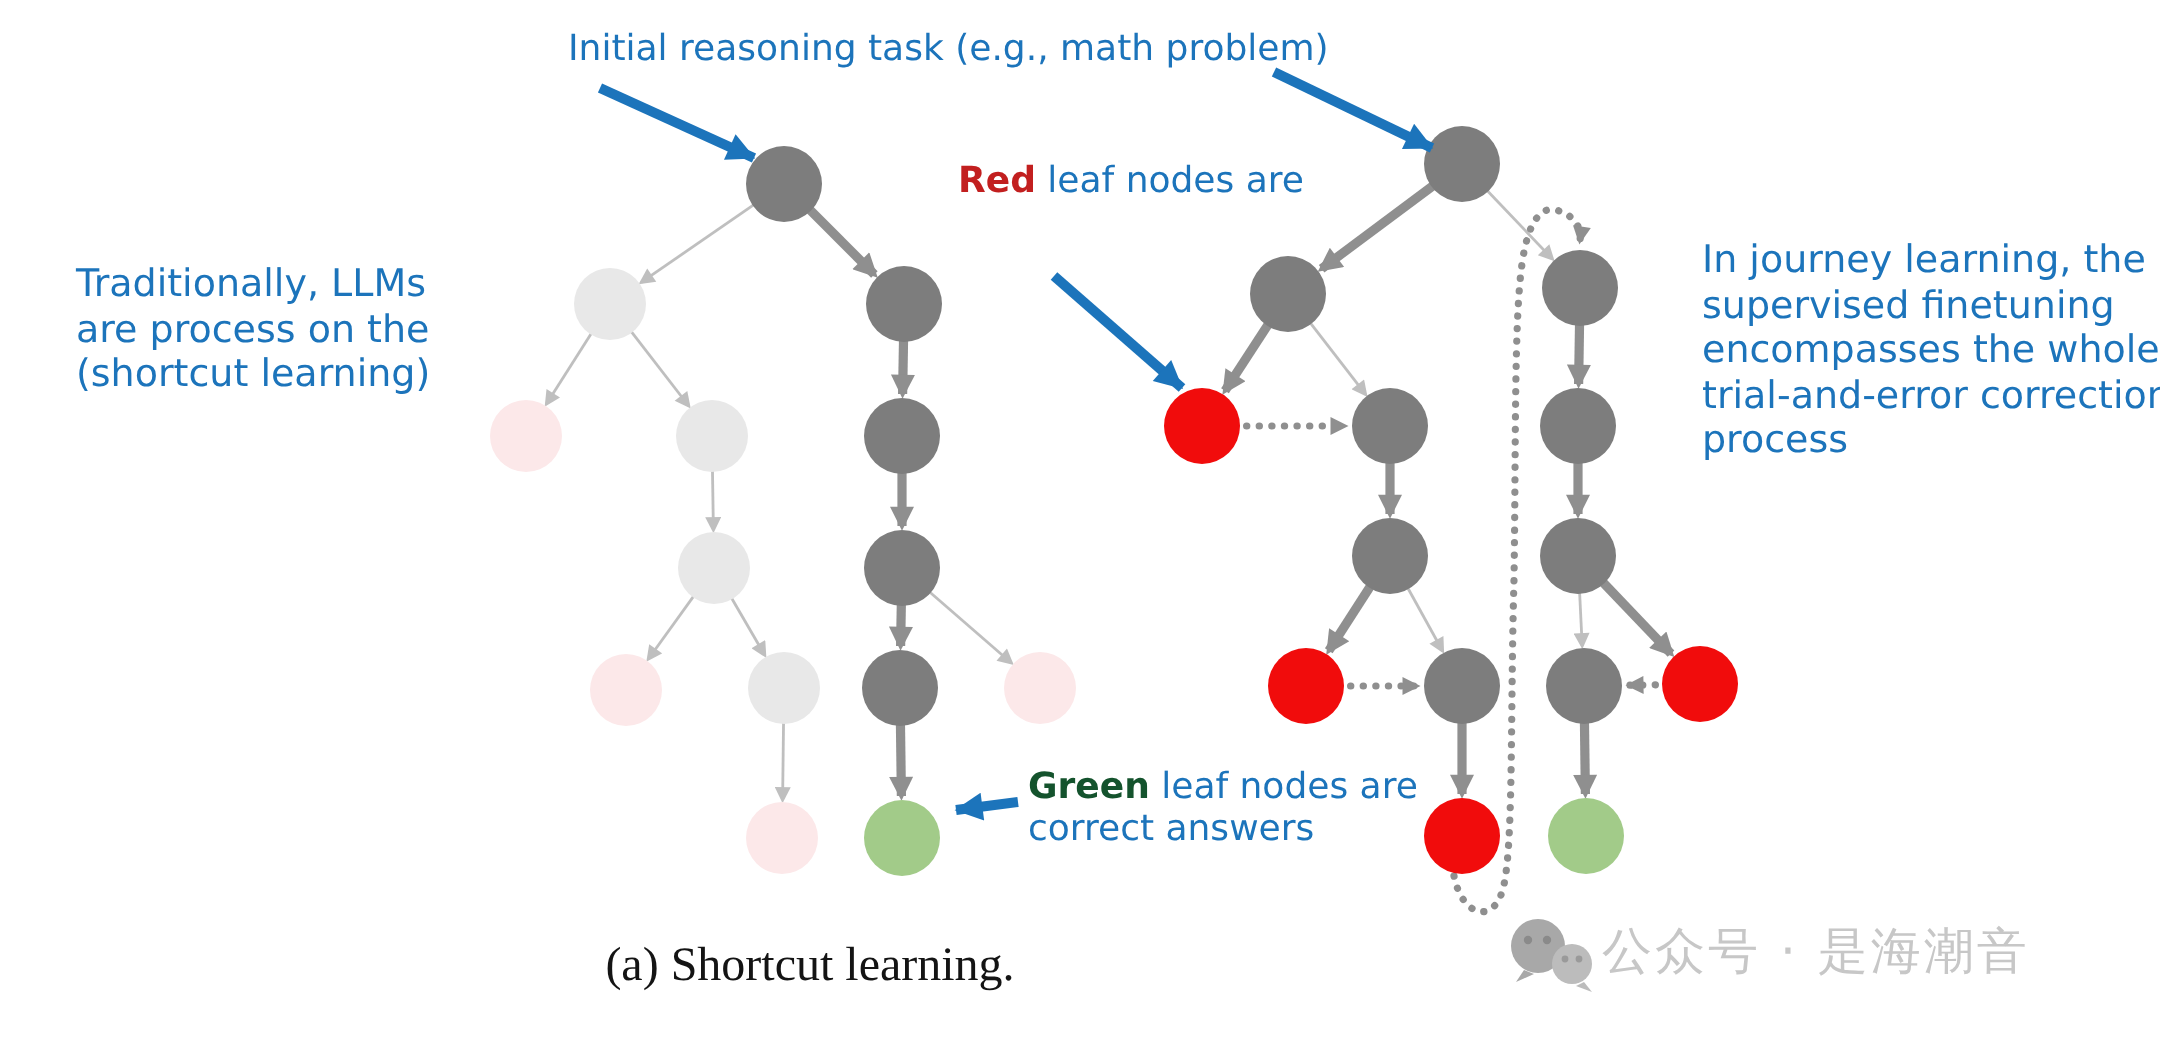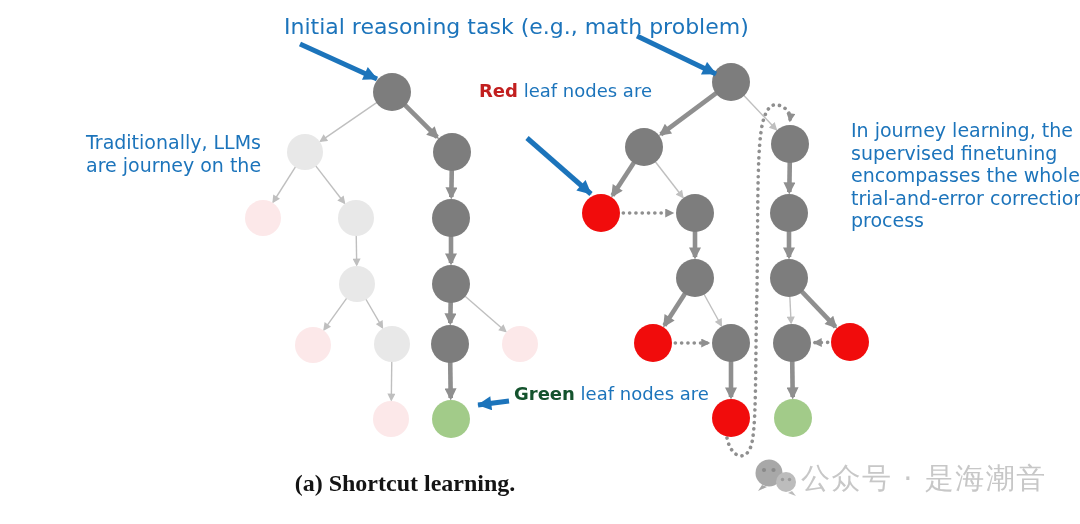--- a/index.html
+++ b/index.html
@@ -3,22 +3,22 @@
 <meta charset="utf-8">
 <style>
   html,body{margin:0;padding:0;}
   body{font-family:"DejaVu Sans","Liberation Sans",sans-serif;background:#ffffff;}
   .stage{position:relative;width:1080px;height:524px;background:#ffffff;overflow:hidden;}
   #tree-svg{position:absolute;left:0;top:0;}
   .note{position:absolute;white-space:nowrap;}
   .blue{color:#1c74bb;}
   .w-red{color:#c21f1f;font-weight:bold;text-align:center;}
   .w-green{color:#14532d;font-weight:bold;}
-  .caption{position:absolute;font-family:"Liberation Serif","DejaVu Serif",serif;color:#141414;font-size:24px;white-space:nowrap;font-weight:bold;}
-  .watermark-text{position:absolute;color:#c7c7c7;font-size:29px;letter-spacing:1.5px;white-space:nowrap;}
+  .caption{position:absolute;font-family:"Liberation Serif","DejaVu Serif",serif;color:#141414;font-size:24px;white-space:nowrap;}
+  .watermark-text{position:absolute;color:#c7c7c7;font-size:25px;letter-spacing:1.5px;white-space:nowrap;}
   .side-note{font-size:19px;line-height:22.5px;}
   .small-note{font-size:18px;line-height:21px;}
 </style>
 </head>
 <body>
 
 <div class="stage">
 
   <svg id="tree-svg" width="1080" height="524" viewBox="0 0 1080 524">
     <defs>
@@ -110,33 +110,35 @@
       <circle cx="764" cy="470" r="2.1" fill="#8a8a8a"></circle>
       <circle cx="773.5" cy="470" r="2.1" fill="#8a8a8a"></circle>
       <path d="M 762 485 L 758 491 L 767 487 Z" fill="#a8a8a8"></path>
       <circle cx="786" cy="482" r="10" fill="#bcbcbc"></circle>
       <circle cx="782.5" cy="479.5" r="1.7" fill="#9a9a9a"></circle>
       <circle cx="789.5" cy="479.5" r="1.7" fill="#9a9a9a"></circle>
       <path d="M 792 491 L 796 496 L 788 493 Z" fill="#bcbcbc"></path>
     </g>
   </svg>
 
-  <div class="note blue" style="left:284px;top:14px;font-size:22px;">Initial reasoning task (e.g., math problem)</div>
+  <div class="note blue" style="left:284px;top:14px;font-size:18px;">Initial reasoning task (e.g., math problem)</div>
 
-  <div class="note blue side-note" style="left:38px;top:131px;margin-left:48px;">
+  <div class="note blue side-note" style="left:38px;top:131px;">
     <div>Traditionally, LLMs</div>
-    <div>are journey on the</div>
+    <div>are process on the</div>
+    <div>(shortcut learning)</div>
   </div>
 
   <div class="note small-note" style="left:479px;top:80px;">
     <div><span class="w-red">Red</span><span class="blue"> leaf nodes are</span></div>
   </div>
 
   <div class="note small-note" style="left:514px;top:383px;">
     <div><span class="w-green">Green</span><span class="blue"> leaf nodes are</span></div>
+    <div class="blue">correct answers</div>
   </div>
 
   <div class="note blue side-note" style="left:851px;top:119px;">
     <div>In journey learning, the</div>
     <div>supervised finetuning</div>
     <div>encompasses the whole</div>
     <div>trial-and-error correction</div>
     <div>process</div>
   </div>
 

